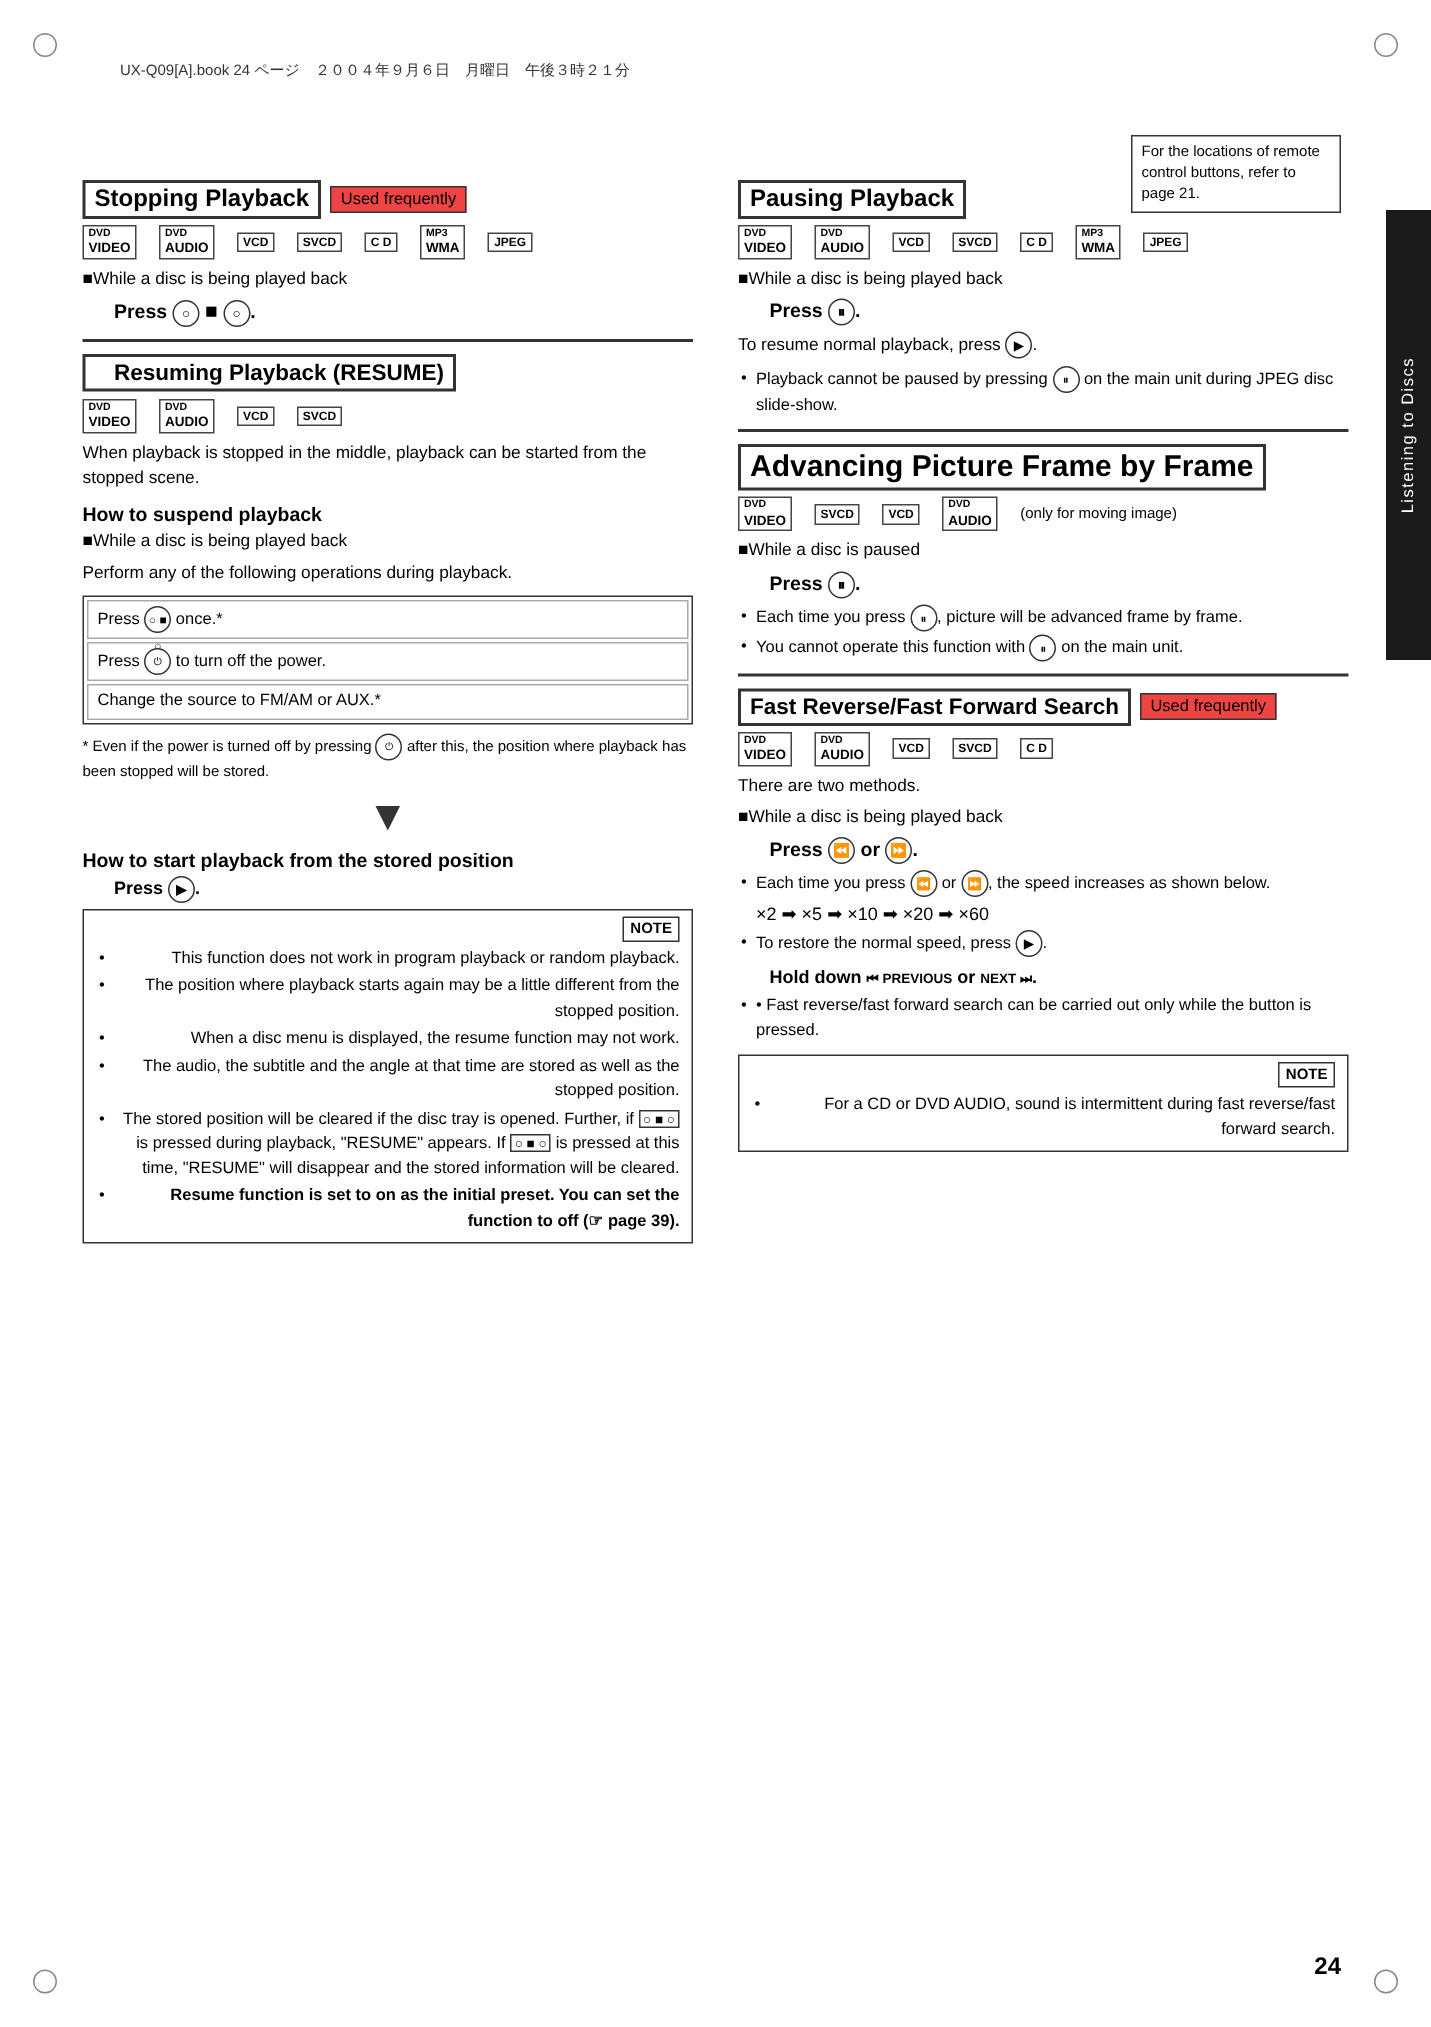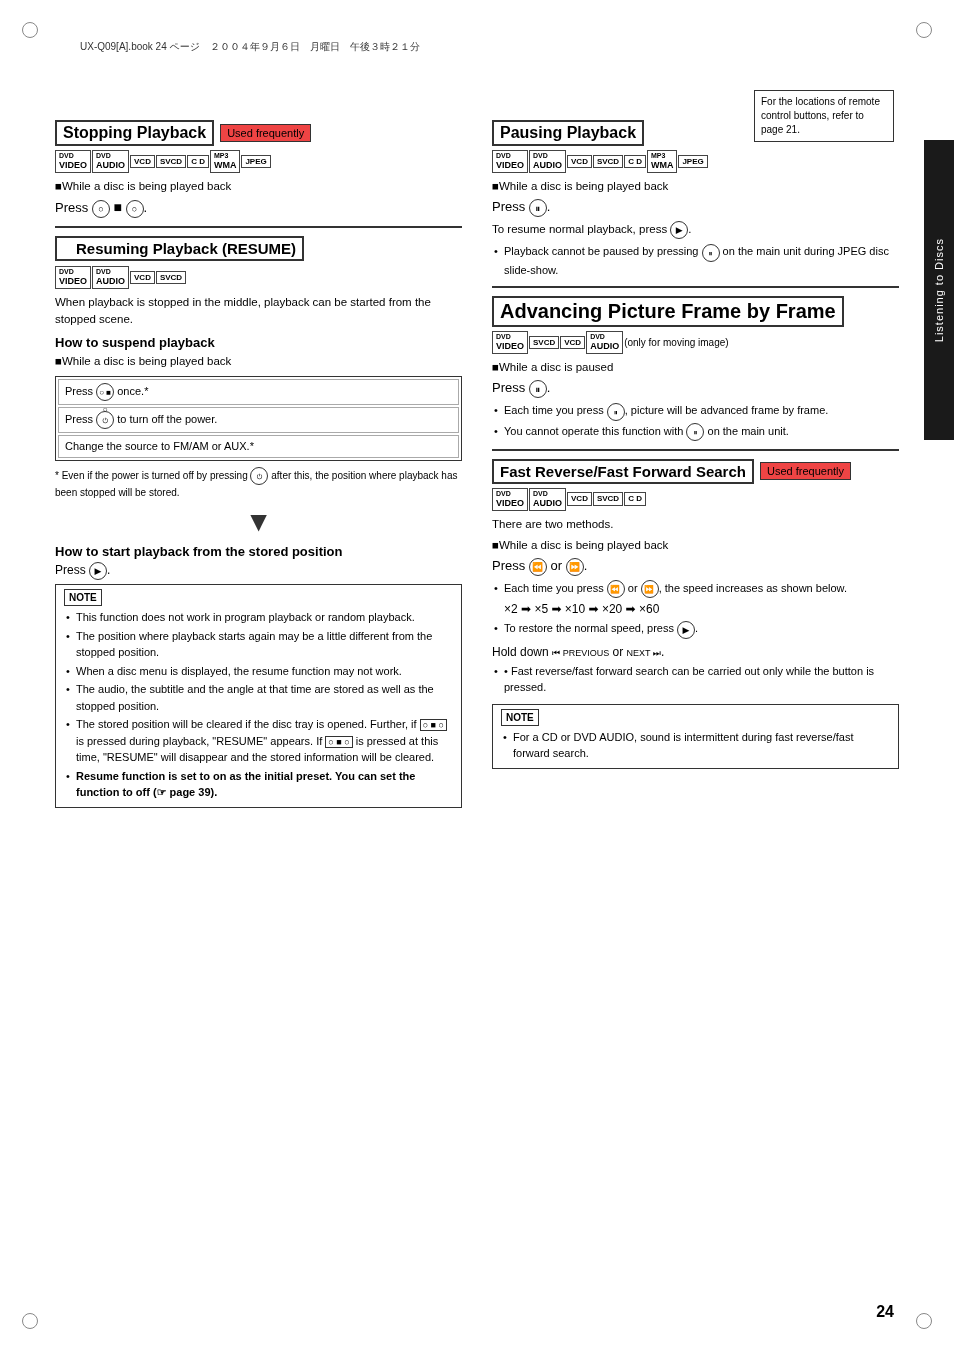--- a/index.html
+++ b/index.html
@@ -107,36 +107,37 @@
       padding: 2px 6px;
       font-size: 11px;
       background: #ef4444;
       white-space: nowrap;
     }
 
     
     .disc-badges {
       display: flex;
       align-items: center;
-      gap: 1px;
+      gap: 15px;
       margin-bottom: 5px;
       flex-wrap: wrap;
     }
 
     
     .body-text {
       font-size: 11.5px;
       line-height: 1.5;
       margin-bottom: 4px;
     }
 
     .press-line {
       font-size: 13px;
-      font-weight: normal;
+      font-weight: bold;
       margin-bottom: 4px;
+      margin-left: 21px;
     }
 
     .subhead {
       font-size: 13px;
       font-weight: bold;
       margin-bottom: 3px;
       margin-top: 6px;
     }
 
     .bullet-item {
@@ -173,20 +174,21 @@
       color: #333;
     }
 
     
     .note-box {
       border: 1px solid #333;
       padding: 4px 8px;
       margin: 4px 0;
       font-size: 10.5px;
       line-height: 1.5;
+      text-align: right;
     }
     .note-label {
       font-weight: bold;
       font-size: 10px;
       border: 1px solid #333;
       padding: 0 4px;
       display: inline-block;
       margin-bottom: 3px;
     }
 
@@ -316,20 +318,21 @@
               <span class="b-bot">AUDIO</span>
             </span>
           <span class="b">VCD</span>
           <span class="b">SVCD</span>
         </div>
 
         <div class="body-text">When playback is stopped in the middle, playback can be started from the stopped scene.</div>
 
         <div class="subhead">How to suspend playback</div>
         <div class="body-text">■While a disc is being played back</div>
+        <div class="body-text">Perform any of the following operations during playback.</div>
 
         <table class="suspend-table">
           <tbody>
               <tr>
                 <td>Press <span class="icon-circle" style="font-size:8px">○ ■ ○</span> once.*</td>
               </tr>
           <tr>
                 <td>Press <span class="icon-circle" style="font-size:7px">⏻</span> to turn off the power.</td>
               </tr>
           <tr>

